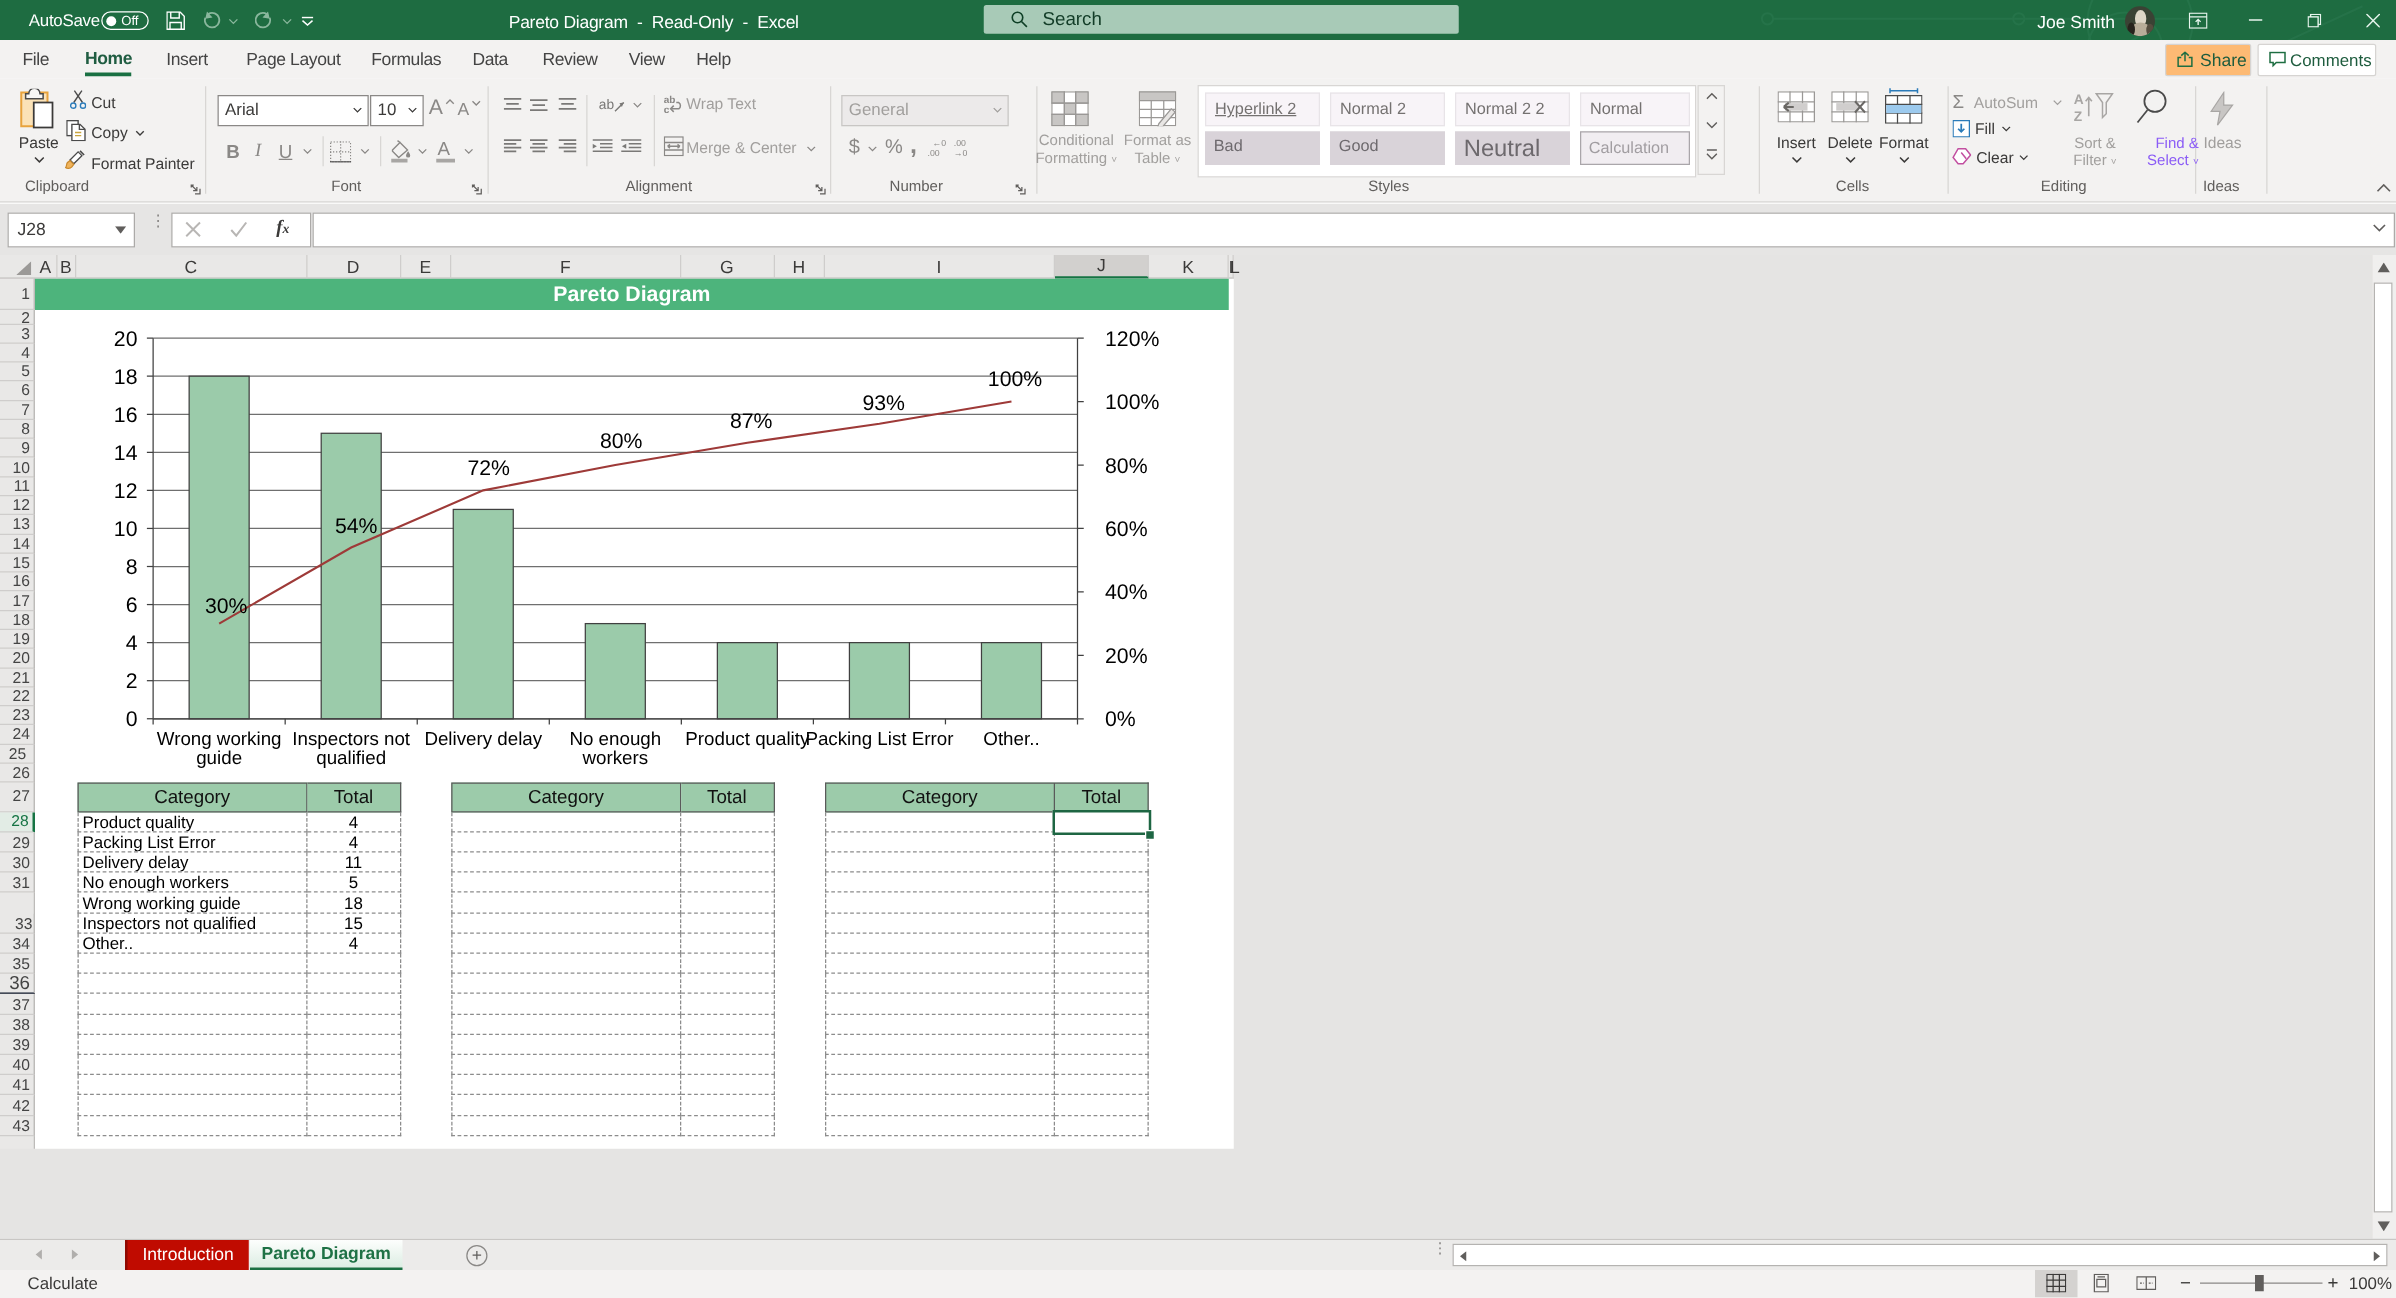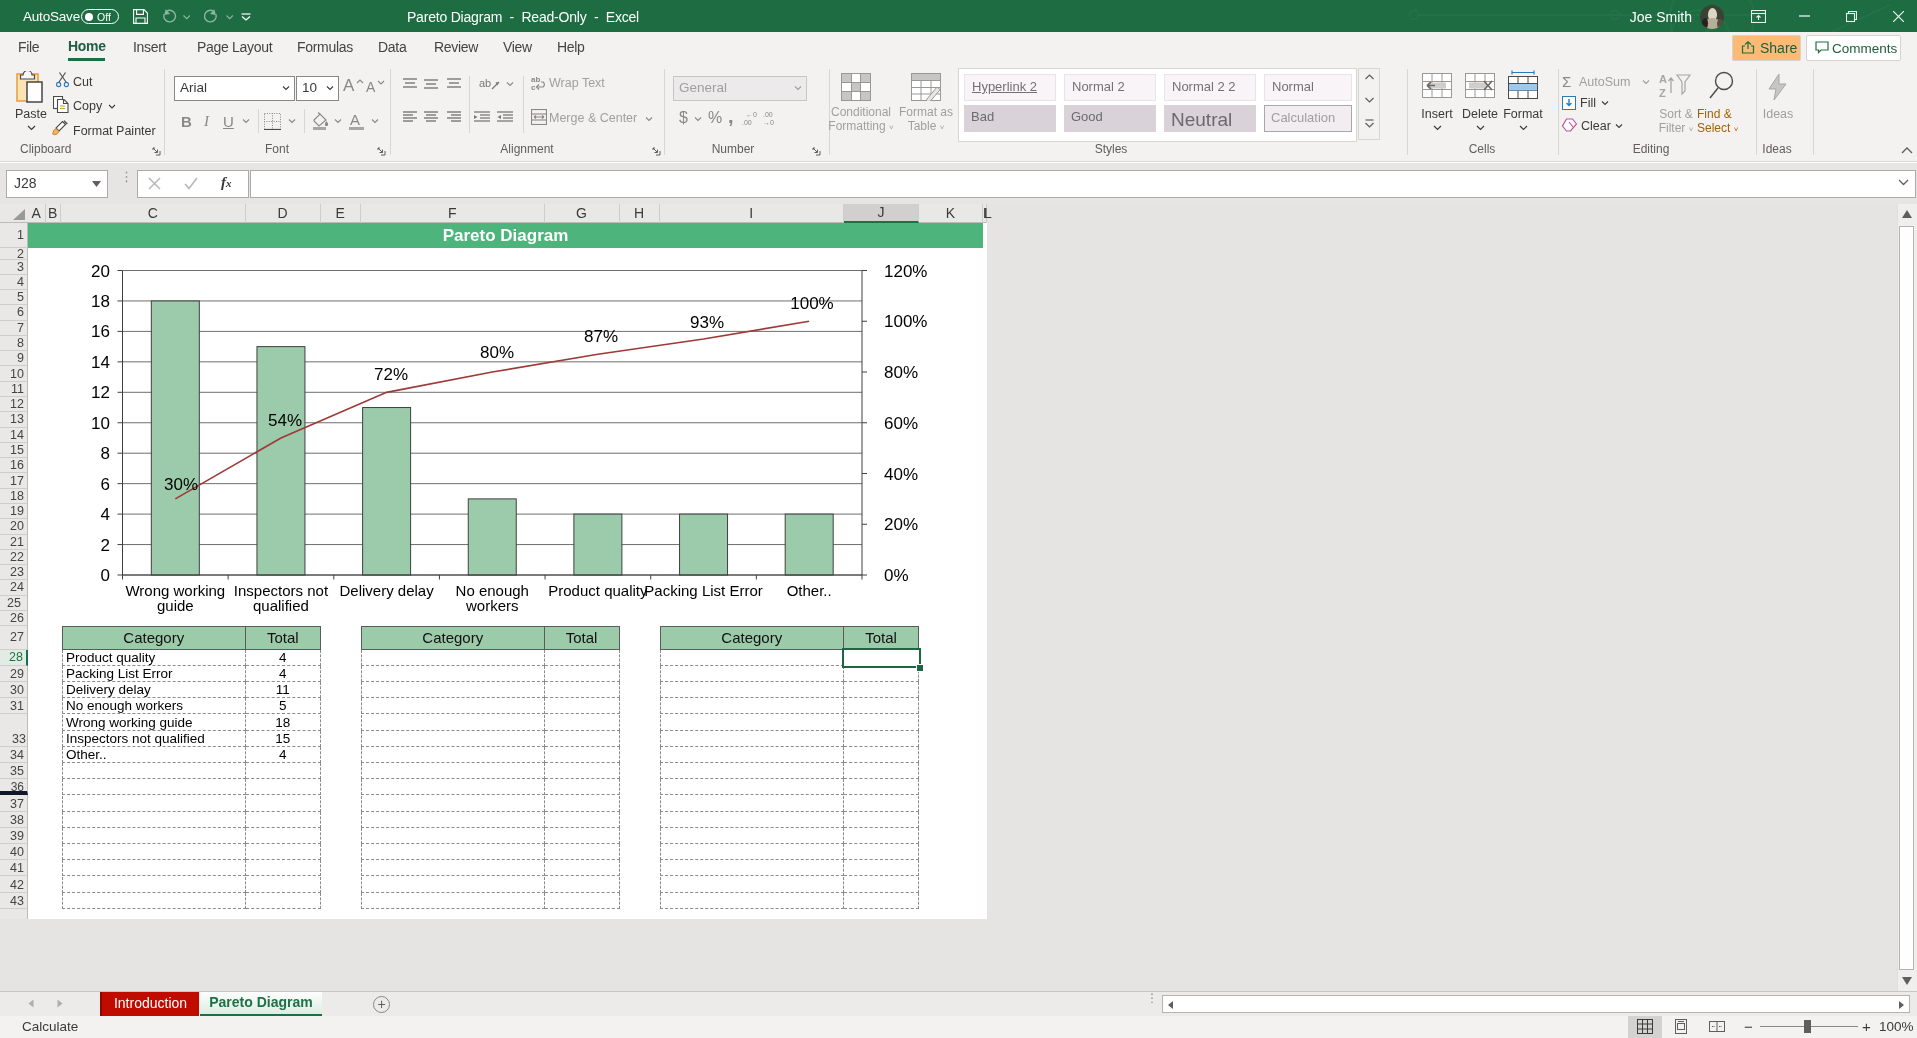--- a/index.html
+++ b/index.html
@@ -56,20 +56,29 @@
     </g>
   </svg>
   <svg class="tb-ic" style="left:241px;top:13px;" width="10" height="8" viewBox="0 0 10 8">
     <g stroke="#fff" stroke-width="1.2" fill="none">
       <line x1="0.5" y1="1" x2="9.5" y2="1"></line>
       <path d="M1 3.5 l4 3.5 l4 -3.5" fill="none"></path>
     </g>
   </svg>
   <div class="abs" style="left:250px;top:9px;width:546px;text-align:center;color:#fff;font-size:14px;letter-spacing:-0.2px;">Pareto Diagram&nbsp; -&nbsp; Read-Only&nbsp; -&nbsp; Excel</div>
 
+  <div class="abs" style="left:787px;top:4px;width:380px;height:23px;background:#a8cab7;border-radius:2px;">
+    <svg class="abs" style="left:21px;top:4px;" width="15" height="15" viewBox="0 0 15 15">
+      <g fill="none" stroke="#0f3f26" stroke-width="1.3">
+        <circle cx="6" cy="6" r="4.2"></circle>
+        <line x1="9.2" y1="9.2" x2="13.5" y2="13.5"></line>
+      </g>
+    </svg>
+    <div class="abs" style="left:47px;top:3px;color:#123c27;font-size:15px;">Search</div>
+  </div>
   <div class="abs" style="left:1592px;top:9px;width:100px;text-align:right;color:#fff;font-size:14px;">Joe Smith</div>
 
   <div class="abs" style="left:1700px;top:5px;width:24px;height:24px;border-radius:50%;background:#3a4234;overflow:hidden;">
      <div class="abs" style="left:8px;top:3px;width:9px;height:13px;background:#ddd5c6;border-radius:50% 50% 45% 45%;"></div>
      <div class="abs" style="left:5px;top:13px;width:15px;height:11px;background:#b8ad99;border-radius:50% 50% 0 0;"></div>
      <div class="abs" style="left:2px;top:13px;width:6px;height:11px;background:#27231c;border-radius:50%;"></div>
      <div class="abs" style="left:17px;top:14px;width:6px;height:10px;background:#554d3f;border-radius:50%;"></div>
   </div>
 
   <svg class="tb-ic" style="left:1751px;top:10px;" width="15" height="13" viewBox="0 0 15 13">
@@ -528,21 +537,21 @@
     <path d="M18 2 h13 l-5 7 v9 l-3 3 v-12 Z" fill="none" stroke="#a8a6a4" stroke-width="1.2"></path>
   </svg>
   <div class="abs" style="left:1645px;top:44px;width:62px;text-align:center;font-size:12px;line-height:14px;color:#a19f9d;">Sort &amp;<br>Filter <span style="font-size:8px;">˅</span></div>
 
   <svg class="abs" style="left:1708px;top:8px;" width="28" height="30" viewBox="0 0 28 30">
     <g fill="none" stroke="#4a4a4a" stroke-width="1.4">
       <circle cx="16" cy="10" r="8.5"></circle>
       <line x1="10" y1="17" x2="2" y2="27"></line>
     </g>
   </svg>
-  <div class="abs" style="left:1697px;top:44px;width:62px;text-align:left;font-size:12px;line-height:14px;color:#a16207;">Find &amp;<br>Select <span style="font-size:8px;">˅</span></div>
+  <div class="abs" style="left:1697px;top:44px;width:62px;text-align:right;font-size:12px;line-height:14px;color:#8b5cf6;">Find &amp;<br>Select <span style="font-size:8px;">˅</span></div>
   <div class="abs" style="left:1596px;top:79px;width:110px;text-align:center;font-size:12px;color:#605e5c;">Editing</div>
 
   <svg class="abs" style="left:1767px;top:10px;" width="22" height="28" viewBox="0 0 22 28">
     <path d="M12 1 L2 16 h7 l-2 11 L19 11 h-7 Z" fill="#c8c6c4" stroke="#a8a6a4" stroke-width="1"></path>
   </svg>
   <div class="abs" style="left:1757px;top:44px;width:42px;text-align:center;font-size:12.5px;color:#a19f9d;">Ideas</div>
   <div class="abs" style="left:1744px;top:79px;width:66px;text-align:center;font-size:12px;color:#605e5c;">Ideas</div>
 
   <svg class="abs" style="left:1901px;top:84px;" width="12" height="7" viewBox="0 0 12 7">
       <path d="M1 6 L6 1 L11 6" fill="none" stroke="#605e5c" stroke-width="1.3"></path>
@@ -622,21 +631,21 @@
 <div class="abs" style="left:0;top:611.0px;width:28px;height:15.3px;border-right:1px solid #bdbbb9;border-bottom:1px solid #cfcdcc;box-sizing:border-box;font-size:12.5px;color:#444;text-align:right;padding-right:3px;line-height:15px;">26</div>
 <div class="abs" style="left:0;top:626.3px;width:28px;height:23.4px;border-right:1px solid #bdbbb9;border-bottom:1px solid #cfcdcc;box-sizing:border-box;font-size:12.5px;color:#444;text-align:right;padding-right:3px;line-height:23px;">27</div>
 <div class="abs" style="left:0;top:649.7px;width:28px;height:16.2px;background:#e2ece5;border-right:2px solid #167444;border-bottom:1px solid #cfcdcc;box-sizing:border-box;font-size:12.5px;color:#167444;text-align:right;padding-right:3px;line-height:15px;">28</div>
 <div class="abs" style="left:0;top:665.9px;width:28px;height:16.2px;border-right:1px solid #bdbbb9;border-bottom:1px solid #cfcdcc;box-sizing:border-box;font-size:12.5px;color:#444;text-align:right;padding-right:3px;line-height:16px;">29</div>
 <div class="abs" style="left:0;top:682.1px;width:28px;height:16.2px;border-right:1px solid #bdbbb9;border-bottom:1px solid #cfcdcc;box-sizing:border-box;font-size:12.5px;color:#444;text-align:right;padding-right:3px;line-height:16px;">30</div>
 <div class="abs" style="left:0;top:698.3px;width:28px;height:16.2px;border-right:1px solid #bdbbb9;border-bottom:1px solid #cfcdcc;box-sizing:border-box;font-size:12.5px;color:#444;text-align:right;padding-right:3px;line-height:16px;">31</div>
 <div class="abs" style="left:0;top:714.5px;width:28px;height:16.2px;border-right:1px solid #bdbbb9;border-bottom:1px solid #cfcdcc;box-sizing:border-box;font-size:12.5px;color:#444;text-align:right;padding-right:3px;line-height:16px;margin-left:37px;">32</div>
 <div class="abs" style="left:0;top:730.7px;width:28px;height:16.2px;border-right:1px solid #bdbbb9;border-bottom:1px solid #cfcdcc;box-sizing:border-box;font-size:12.5px;color:#444;text-align:right;padding-right:3px;line-height:16px;padding-left:12px;">33</div>
 <div class="abs" style="left:0;top:746.9px;width:28px;height:16.2px;border-right:1px solid #bdbbb9;border-bottom:1px solid #cfcdcc;box-sizing:border-box;font-size:12.5px;color:#444;text-align:right;padding-right:3px;line-height:16px;">34</div>
 <div class="abs" style="left:0;top:763.1px;width:28px;height:16.2px;border-right:1px solid #bdbbb9;border-bottom:1px solid #cfcdcc;box-sizing:border-box;font-size:12.5px;color:#444;text-align:right;padding-right:3px;line-height:16px;">35</div>
-<div class="abs" style="left:0;top:779.3px;width:28px;height:16.2px;border-right:1px solid #bdbbb9;border-bottom:4px solid #0f172a;box-sizing:border-box;font-size:12px;color:#444;text-align:right;padding-right:3px;line-height:16px;">36</div>
+<div class="abs" style="left:0;top:779.3px;width:28px;height:16.2px;border-right:1px solid #bdbbb9;border-bottom:1px solid #0f172a;box-sizing:border-box;font-size:15px;color:#444;text-align:right;padding-right:3px;line-height:16px;">36</div>
 <div class="abs" style="left:0;top:795.5px;width:28px;height:16.2px;border-right:1px solid #bdbbb9;border-bottom:1px solid #cfcdcc;box-sizing:border-box;font-size:12.5px;color:#444;text-align:right;padding-right:3px;line-height:16px;">37</div>
 <div class="abs" style="left:0;top:811.7px;width:28px;height:16.2px;border-right:1px solid #bdbbb9;border-bottom:1px solid #cfcdcc;box-sizing:border-box;font-size:12.5px;color:#444;text-align:right;padding-right:3px;line-height:16px;">38</div>
 <div class="abs" style="left:0;top:827.9px;width:28px;height:16.2px;border-right:1px solid #bdbbb9;border-bottom:1px solid #cfcdcc;box-sizing:border-box;font-size:12.5px;color:#444;text-align:right;padding-right:3px;line-height:16px;">39</div>
 <div class="abs" style="left:0;top:844.1px;width:28px;height:16.2px;border-right:1px solid #bdbbb9;border-bottom:1px solid #cfcdcc;box-sizing:border-box;font-size:12.5px;color:#444;text-align:right;padding-right:3px;line-height:16px;">40</div>
 <div class="abs" style="left:0;top:860.3px;width:28px;height:16.2px;border-right:1px solid #bdbbb9;border-bottom:1px solid #cfcdcc;box-sizing:border-box;font-size:12.5px;color:#444;text-align:right;padding-right:3px;line-height:16px;">41</div>
 <div class="abs" style="left:0;top:876.5px;width:28px;height:16.2px;border-right:1px solid #bdbbb9;border-bottom:1px solid #cfcdcc;box-sizing:border-box;font-size:12.5px;color:#444;text-align:right;padding-right:3px;line-height:16px;">42</div>
 <div class="abs" style="left:0;top:892.7px;width:28px;height:16.2px;border-right:1px solid #bdbbb9;border-bottom:1px solid #cfcdcc;box-sizing:border-box;font-size:12.5px;color:#444;text-align:right;padding-right:3px;line-height:16px;">43</div>
 <div class="abs" style="left:28px;top:223px;width:959px;height:696px;background:#fff;"></div>
 <div class="abs" style="left:28px;top:223px;width:955px;height:25px;background:#4db47c;color:#fff;font-weight:bold;font-size:17px;text-align:center;line-height:25px;">Pareto Diagram</div>
 <svg class="abs" style="left:28px;top:248px;" width="959" height="377">

